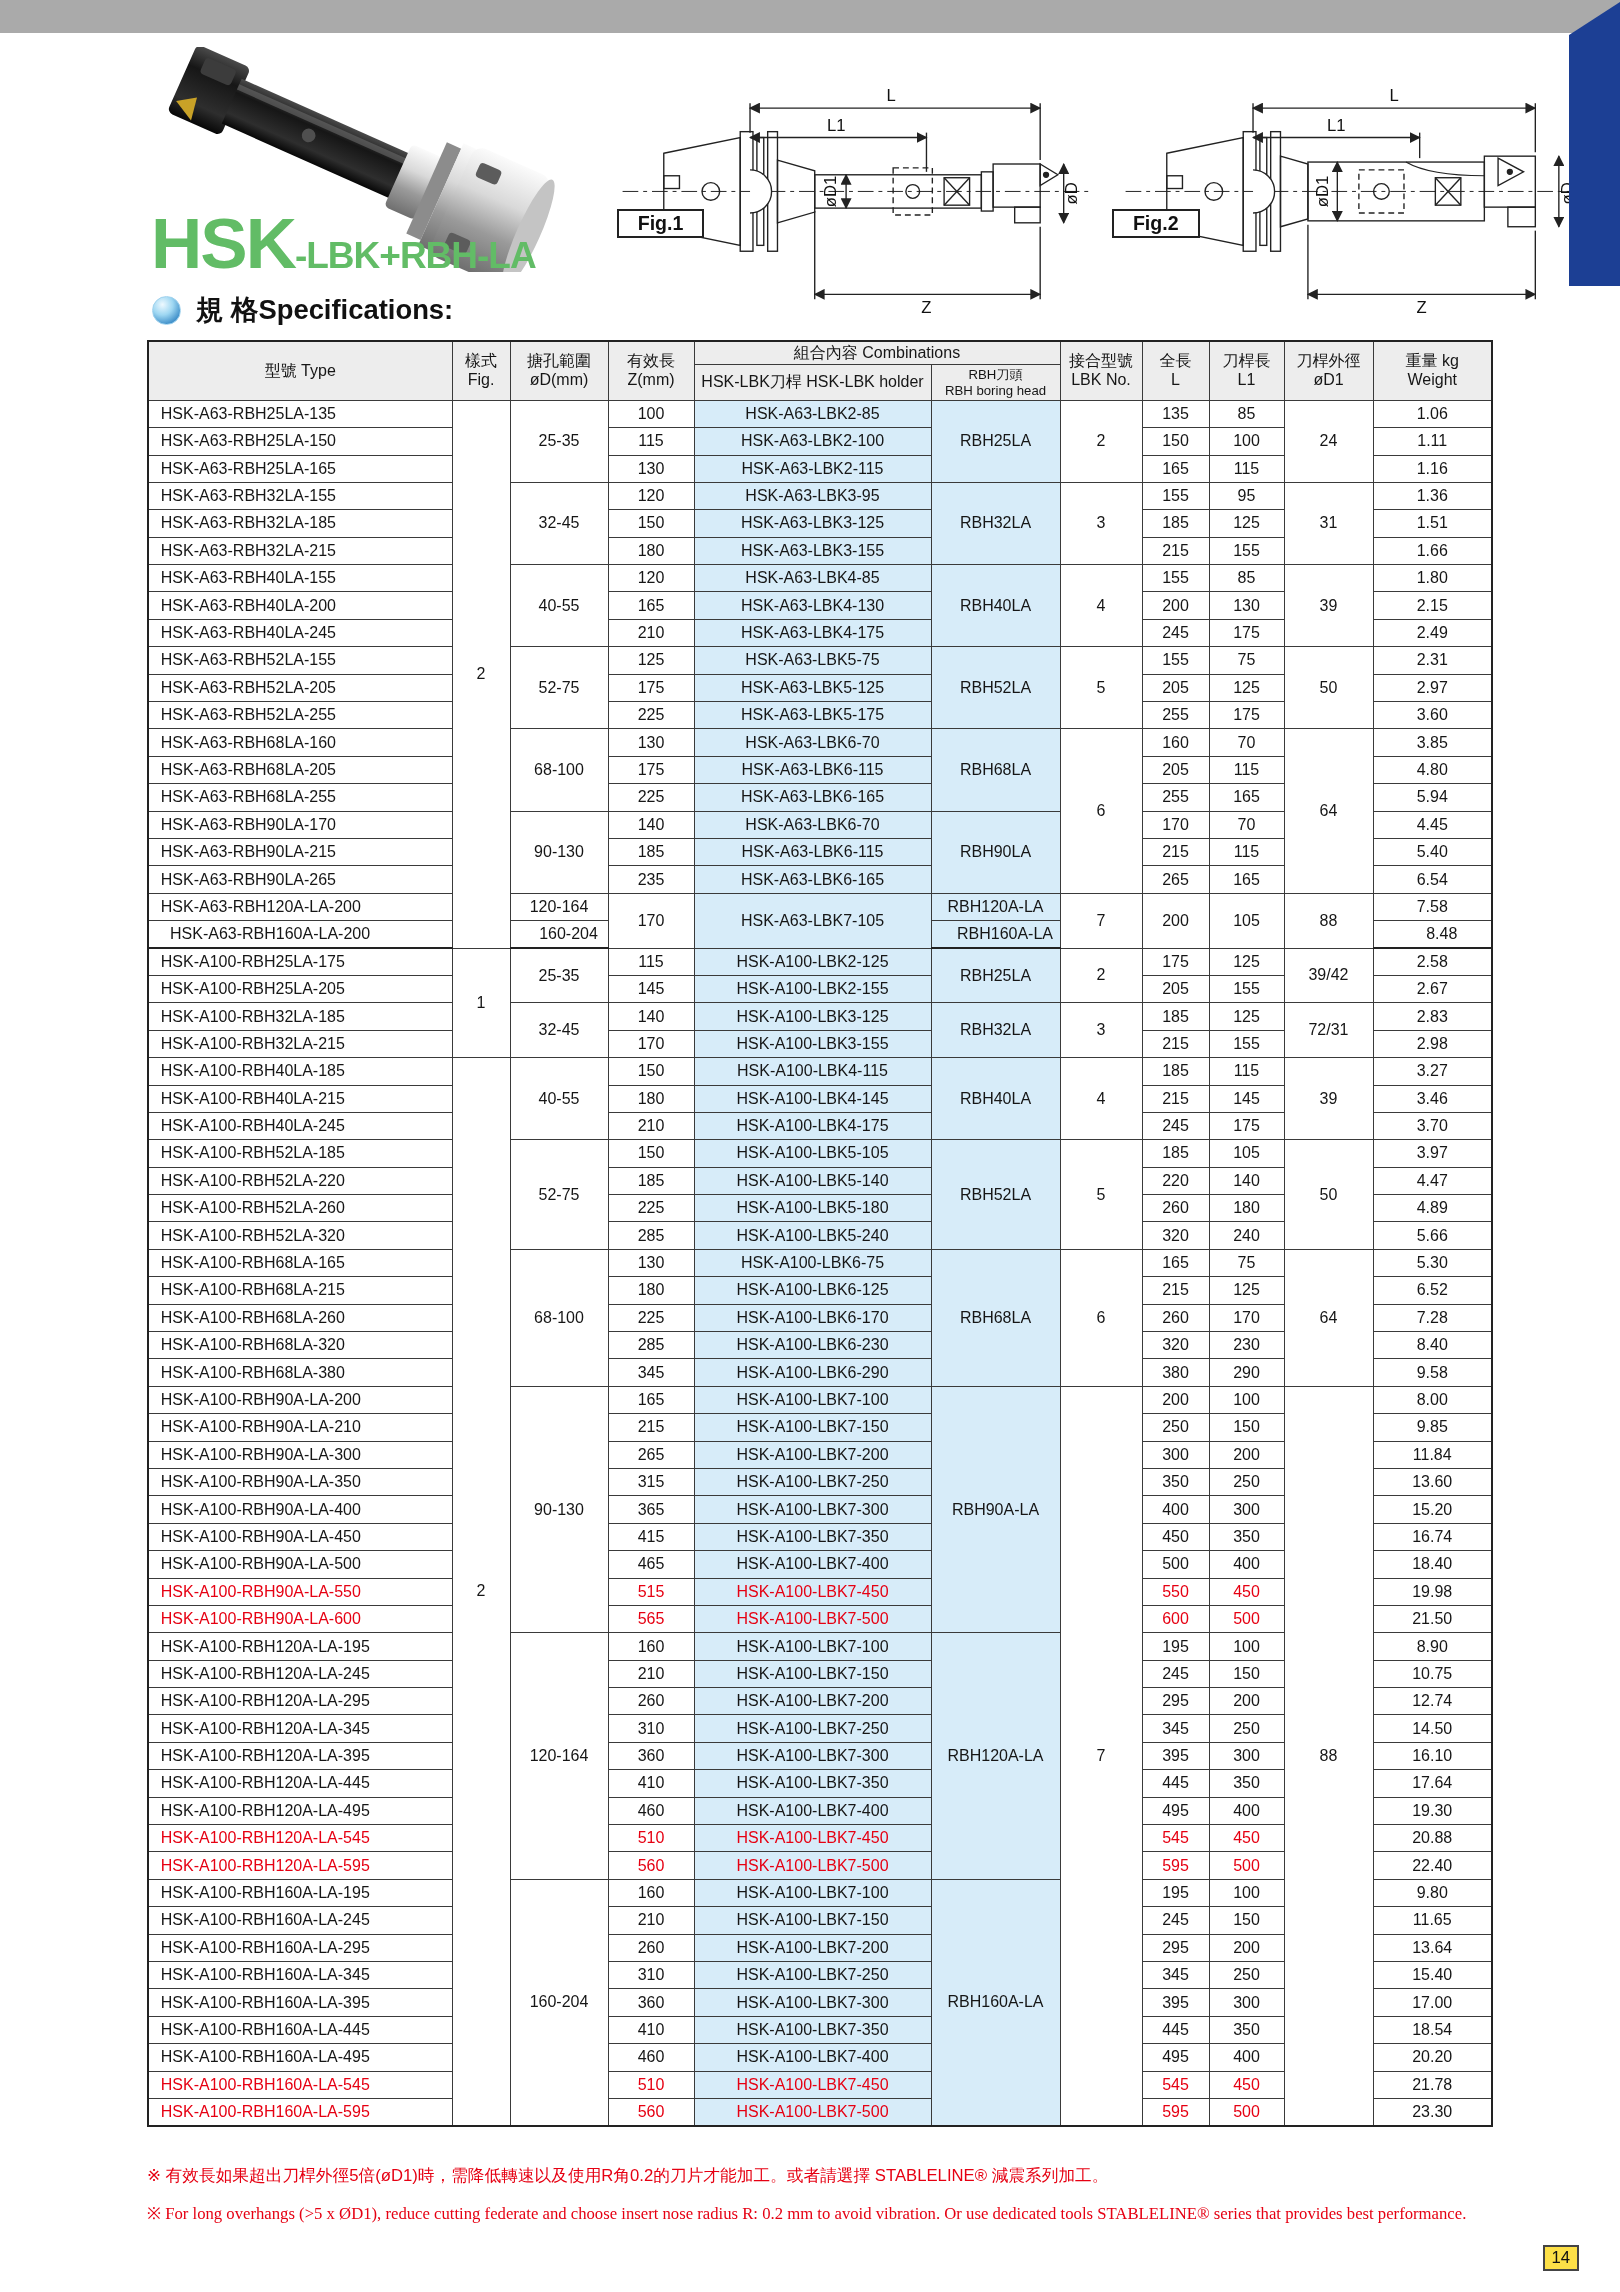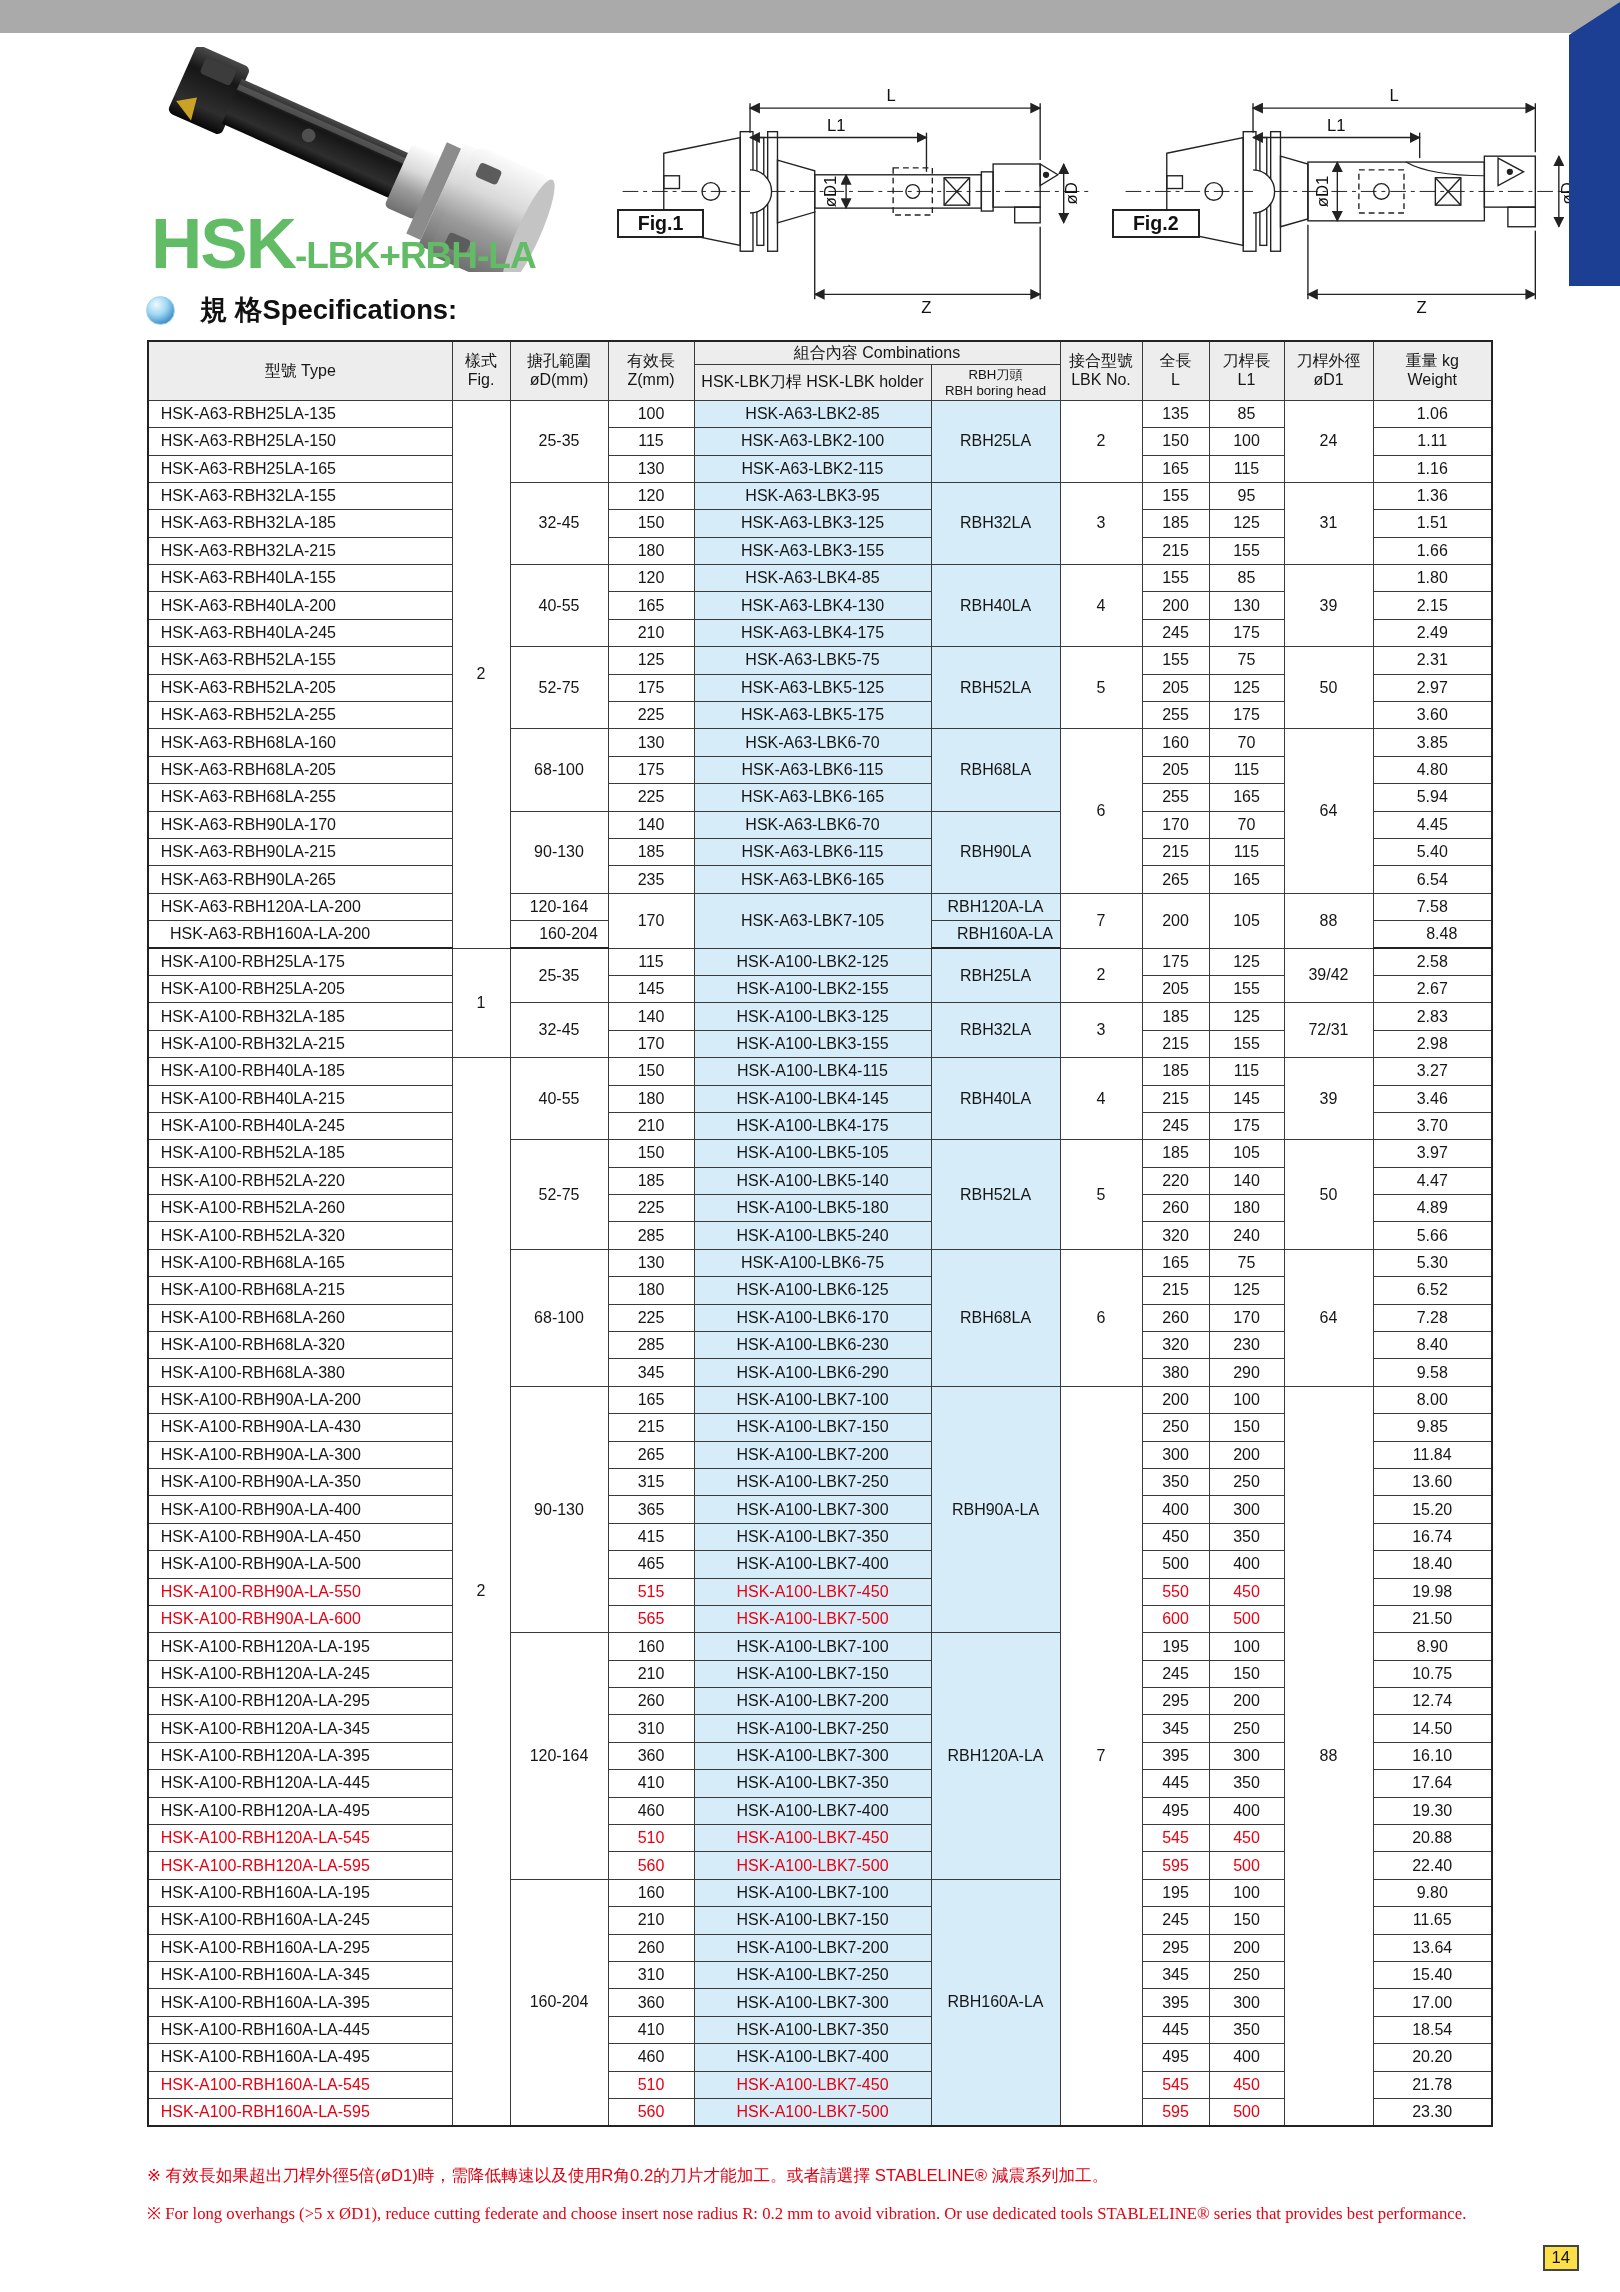--- a/index.html
+++ b/index.html
@@ -12,21 +12,21 @@
   .top-band { position:absolute; left:0; top:0; width:1620px; height:33px; background:#aaaaaa; }
   .corner-blue { position:absolute; left:1569px; top:0; width:51px; height:286px;
     background:#1c3f94; clip-path:polygon(0 35px, 100% 2px, 100% 100%, 0 100%); z-index:5; }
 
   
   .photo-wrap { position:absolute; left:157px; top:47px; width:421px; height:225px; }
   .logo { position:absolute; left:145px; top:208px; white-space:nowrap; color:#62bc66;
     font-weight:bold; letter-spacing:-2px; }
   .logo .big { font-size:71px; line-height:1;margin-left:6px; }
   .logo .small { font-size:37px; letter-spacing:-1px; }
-  .spec-line { position:absolute; left:146px; top:292px; display:flex; align-items:center; gap:25px;justify-content:center; }
+  .spec-line { position:absolute; left:152px; top:292px; display:flex; align-items:center; gap:15px;justify-content:center; }
   .sphere { width:29px; height:29px; border-radius:50%;
     background:radial-gradient(circle at 35% 28%, #eef9ff 0%, #9ed7f2 40%, #2a7fc0 85%, #155a92 100%);
     border:1px solid #9fd2ee; }
   .spec-text { font-size:27.4px; font-weight:bold; color:#111; }
 
   
   .fig { position:absolute; }
   .fig-label { position:absolute; border:2px solid #222; background:#fff; padding:1px 19px;
     font-size:19.6px; font-weight:bold; color:#111; }
   svg text { font-family:"Liberation Sans","DejaVu Sans",sans-serif; font-size:17px; fill:#111; }
@@ -621,21 +621,21 @@
         <td class="col-z">165</td>
         <td class="col-holder blue">HSK-A100-LBK7-100</td>
         <td rowspan="9" class="col-rbh blue">RBH90A-LA</td>
         <td rowspan="27" class="col-lbk">7</td>
         <td class="col-l">200</td>
         <td class="col-l1">100</td>
         <td rowspan="27" class="col-d1">88</td>
         <td class="col-w">8.00</td>
       </tr>
       <tr>
-        <td class="col-type">HSK-A100-RBH90A-LA-430</td>
+        <td class="col-type">HSK-A100-RBH90A-LA-210</td>
         <td class="col-z">215</td>
         <td class="col-holder blue">HSK-A100-LBK7-150</td>
         <td class="col-l">250</td>
         <td class="col-l1">150</td>
         <td class="col-w">9.85</td>
       </tr>
       <tr>
         <td class="col-type">HSK-A100-RBH90A-LA-300</td>
         <td class="col-z">265</td>
         <td class="col-holder blue">HSK-A100-LBK7-200</td>

